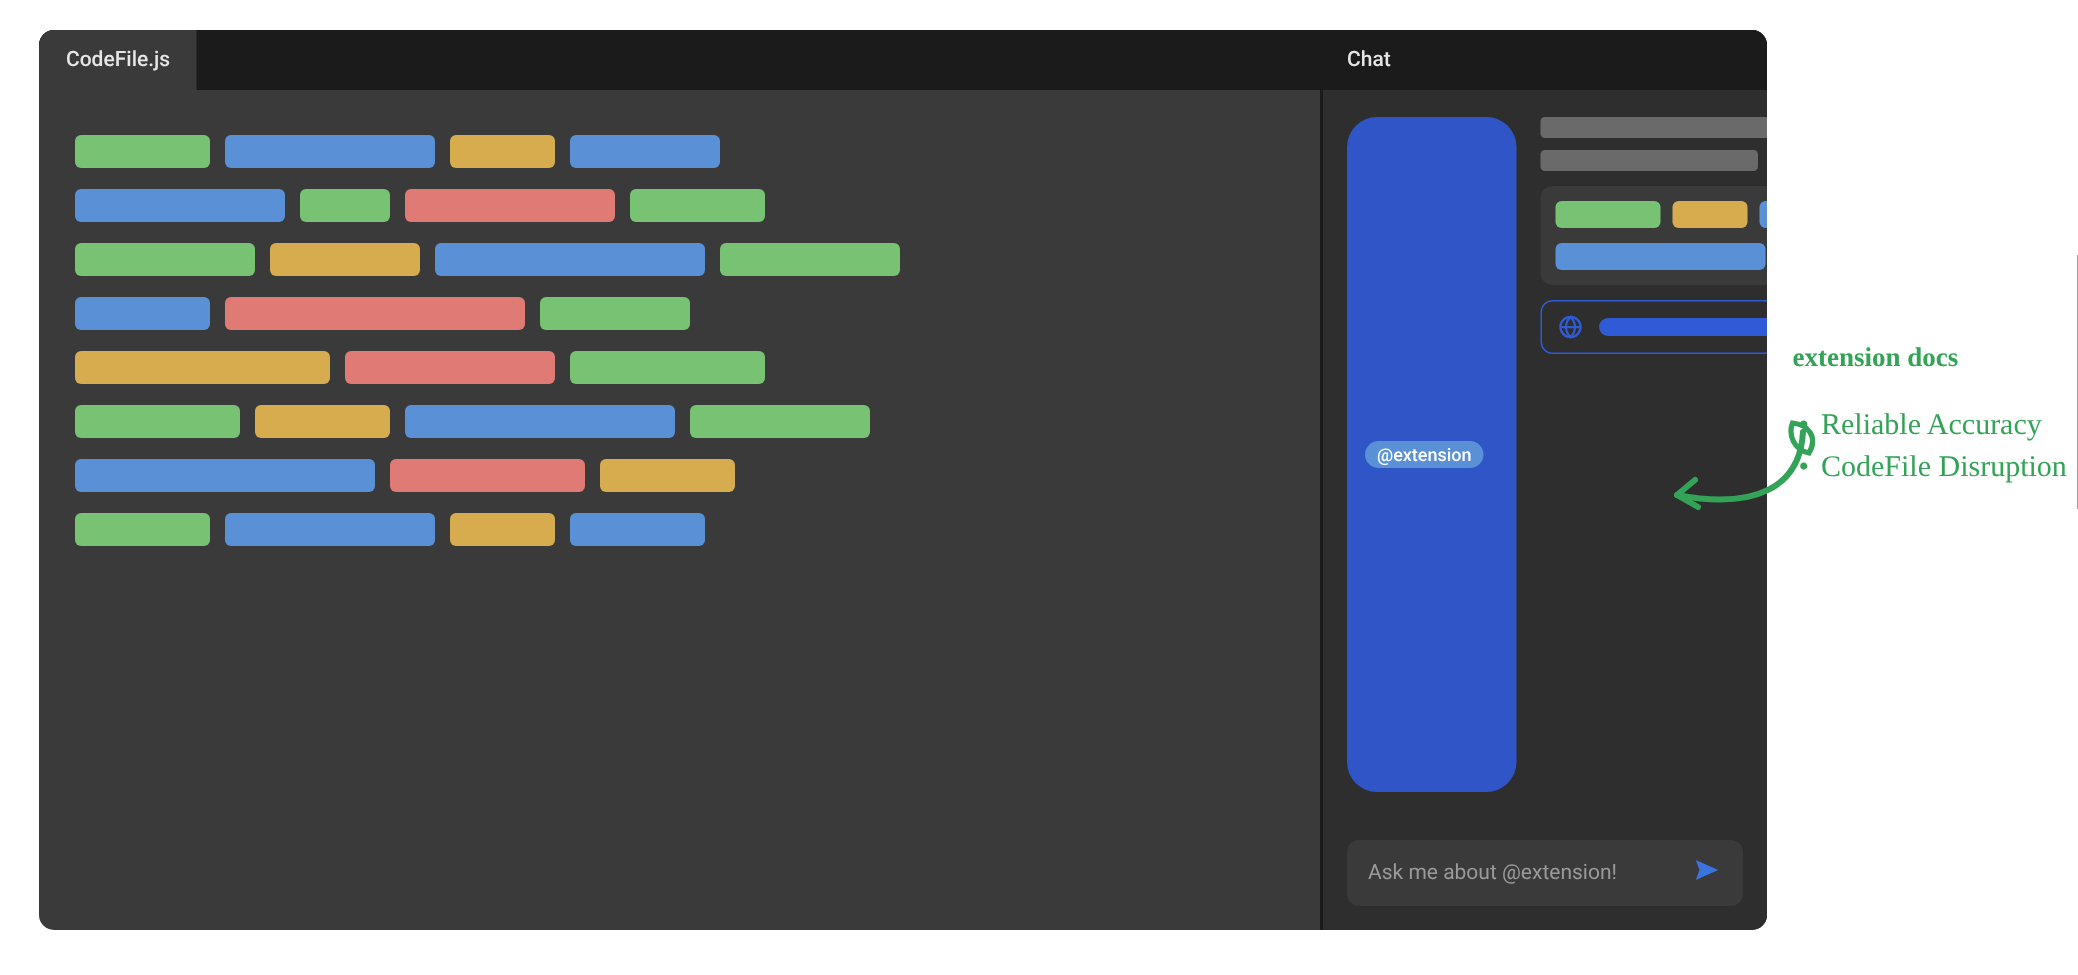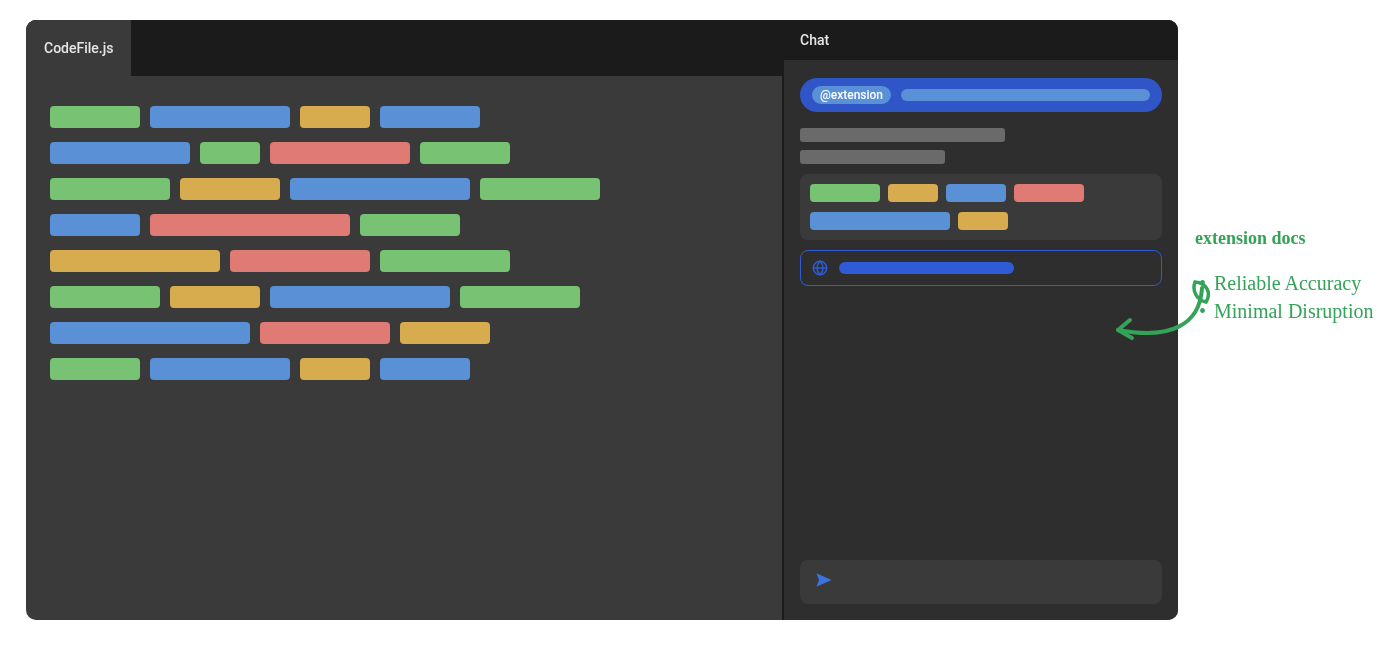--- a/index.html
+++ b/index.html
@@ -22,21 +22,21 @@
     overflow: hidden;
   }
   .editor-pane {
     flex: 1;
     display: flex;
     flex-direction: column;
     min-width: 0;
     border-right: 2px solid #1b1b1b;
   }
   .tab-bar {
-    height: 56px;
+    height: 40px;
     background: #1b1b1b;
     display: flex;
     align-items: stretch;
   }
   .tab {
     background: #3a3a3a;
     padding: 0 18px;
     display: flex;
     align-items: center;
     color: #e6e6e6;
@@ -60,40 +60,40 @@
   .tok {
     height: 22px;
     border-radius: 4px;
   }
   .tok.green  { background: #78c274; }
   .tok.blue   { background: #5a91d6; }
   .tok.yellow { background: #d6ac4f; }
   .tok.red    { background: #e07a74; }
 
   .chat-pane {
-    width: 394px;
+    width: 296px;
     display: flex;
     flex-direction: column;
     background: #2e2e2e;
   }
   .chat-header {
     height: 40px;
     background: #1b1b1b;
     display: flex;
     align-items: center;
     padding: 0 16px;
     color: #e6e6e6;
     font-size: 14px;
     font-weight: 500;
   }
   .chat-body {
     flex: 1;
     padding: 18px 16px;
     display: flex;
-    flex-direction: column;
+    flex-direction: row;
     gap: 16px;
   }
   .user-pill {
     background: #2f55c7;
     border-radius: 20px;
     padding: 8px 12px;
     display: flex;
     align-items: center;
     gap: 10px;
   }
@@ -296,20 +296,21 @@
               <path d="M12 3c2.5 2.5 4 5.5 4 9s-1.5 6.5-4 9c-2.5-2.5-4-5.5-4-9s1.5-6.5 4-9z"></path>
             </svg>
           </span>
           <span class="bar"></span>
         </div>
       </div>
 
     </div>
     <div class="chat-input-area">
       <div class="chat-input">
+        <span class="placeholder">Ask me about @extension!</span>
         <span>
           <svg class="send-icon" viewBox="0 0 24 24" fill="#3b74e0">
             <path d="M3 20l18-8L3 4l3 8-3 8z"></path>
           </svg>
         </span>
       </div>
     </div>
   </div>
 
 </div>
@@ -319,15 +320,15 @@
   <path d="M95 2 C 92 10, 96 20, 106 22 C 112 12, 106 3, 95 2 Z" fill="none" stroke="#33a357" stroke-width="3.5"></path>
   <path d="M18 50 L30 40 M18 50 L32 58" fill="none" stroke="#33a357" stroke-width="4" stroke-linecap="round"></path>
 </svg>
 
 <div class="annotation">
   <div class="headline">
     <div>extension docs</div>
   </div>
   <ul id="annotation-bullets">
       <li>Reliable Accuracy</li>
-      <li>Minimal Disruption</li>
+      <li>CodeFile Disruption</li>
     </ul>
 </div>
 
 </body></html>

